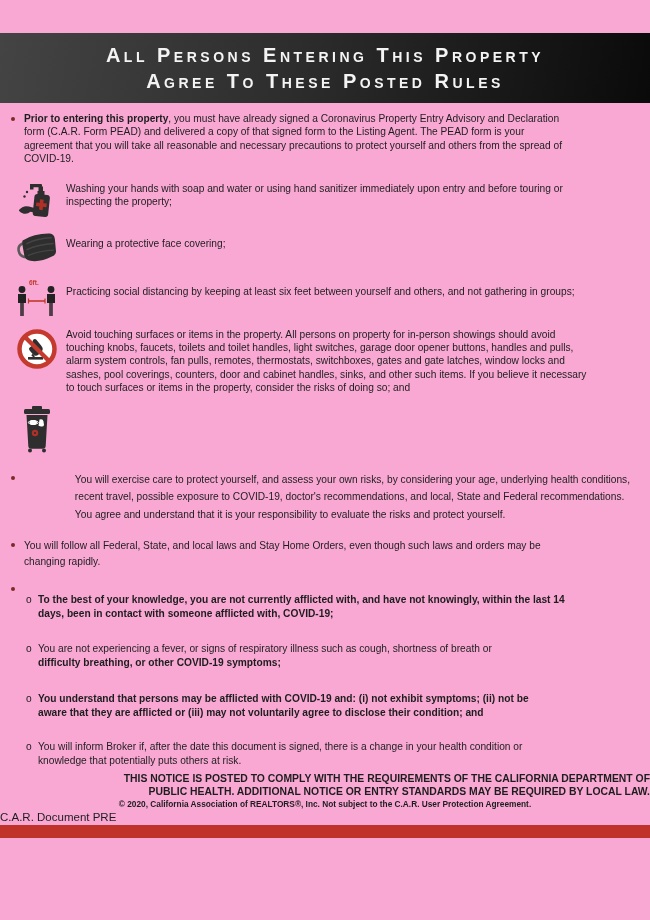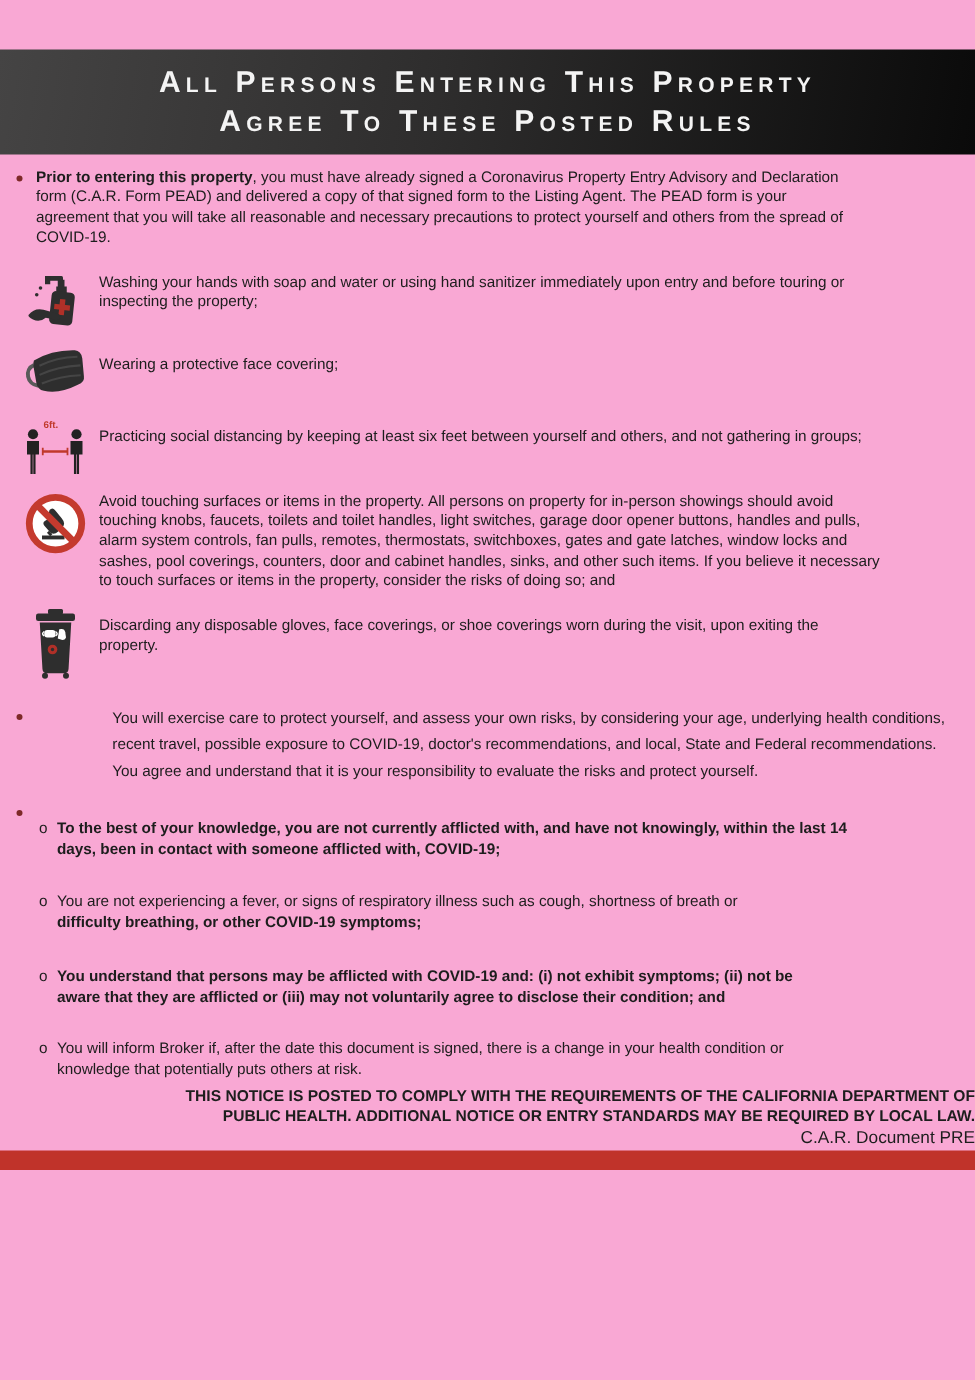--- a/index.html
+++ b/index.html
@@ -34,21 +34,21 @@
   .b4{margin-top:15px;} .b4 p{line-height:16px;}
   
   .safety-head{margin-top:12px;}
   .sub-row{display:flex;align-items:flex-start;}
   .sub-marker{flex:none;width:8px;margin-left:18px;margin-right:4px;line-height:14px;}
   .sub-text{white-space:pre-line;line-height:14px;}
   .sa{margin-top:2px;} .sb{margin-top:21px;} .sc{margin-top:22px;} .sd{margin-top:20px;}
   
   .notice{margin-top:4px;text-align:right;font-weight:700;font-size:10.4px;line-height:13px;white-space:pre-line;}
   .copyright{margin-top:1px;text-align:center;font-weight:700;font-size:8.3px;line-height:10px;}
-  .docid{margin-top:2px;text-align:right;font-size:11.5px;line-height:13px;}
+  .docid{margin-top:2px;text-align:left;font-size:11.5px;line-height:13px;}
   .red-bar{margin-top:1px;width:650px;height:13px;background:#c0332a;}
 </style>
 </head>
 <body>
 
 <div class="page">
 
   <header class="banner">
     <div class="banner-line">All Persons Entering This Property</div>
     <div class="banner-line">Agree To These Posted Rules</div>
@@ -143,31 +143,34 @@
           <path d="M4.5 10 h21 l-1.8 31 q-0.15 2.8 -3 2.8 h-11.4 q-2.85 0 -3 -2.8 z" fill="#2e2e2e"></path>
           <rect x="7.5" y="15" width="7.5" height="5" rx="2" fill="#ffffff"></rect>
           <path d="M7.5 16 q-2.2 1.5 0 3 M15 16 q2.2 1.5 0 3" stroke="#ffffff" stroke-width="1" fill="none"></path>
           <path d="M17.5 14.5 q3.5 -1 4 2 l0.5 3.5 q-0.5 2 -3 1.5 l-2.5 -0.8 z" fill="#ffffff"></path>
           <circle cx="13" cy="28" r="3.2" fill="#b03028"></circle>
           <circle cx="13" cy="28" r="1.1" fill="#2e2e2e"></circle>
           <rect x="6" y="43.5" width="4" height="4" rx="2" fill="#2e2e2e"></rect>
           <rect x="20" y="43.5" width="4" height="4" rx="2" fill="#2e2e2e"></rect>
         </svg>
       </span>
-      <p class="rule-text">Discarding any disposable gloves, face coverings, or shoe coverings worn during the visit, upon exiting the
-property.</p>
     </div>
 
     <div class="b-row b3">
       <span class="dot"></span>
       <p class="pre">You will exercise care to protect yourself, and assess your own risks, by considering your age, underlying health conditions,
 recent travel, possible exposure to COVID-19, doctor's recommendations, and local, State and Federal recommendations.
 You agree and understand that it is your responsibility to evaluate the risks and protect yourself.</p>
     </div>
 
+    <div class="b-row b4">
+      <span class="dot"></span>
+      <p class="pre">You will follow all Federal, State, and local laws and Stay Home Orders, even though such laws and orders may be
+changing rapidly.</p>
+    </div>
 
     <div class="b-row safety-head">
       <span class="dot"></span>
     </div>
 
     <div class="sub-row sa">
       <span class="sub-marker">o</span>
       <p class="sub-text bold">To the best of your knowledge, you are not currently afflicted with, and have not knowingly, within the last 14
 days, been in contact with someone afflicted with, COVID-19;</p>
     </div>
@@ -188,17 +191,18 @@
       <span class="sub-marker">o</span>
       <p class="sub-text">You will inform Broker if, after the date this document is signed, there is a change in your health condition or
 knowledge that potentially puts others at risk.</p>
     </div>
 
   </main>
 
   <footer>
     <p class="notice">THIS NOTICE IS POSTED TO COMPLY WITH THE REQUIREMENTS OF THE CALIFORNIA DEPARTMENT OF
 PUBLIC HEALTH.  ADDITIONAL NOTICE OR ENTRY STANDARDS MAY BE REQUIRED BY LOCAL LAW.</p>
+    <p class="copyright">© 2020, California Association of REALTORS®, Inc.  Not subject to the C.A.R. User Protection Agreement.</p>
     <p class="docid">C.A.R. Document PRE</p>
     <div class="red-bar"></div>
   </footer>
 
 </div>
 
 </body></html>

